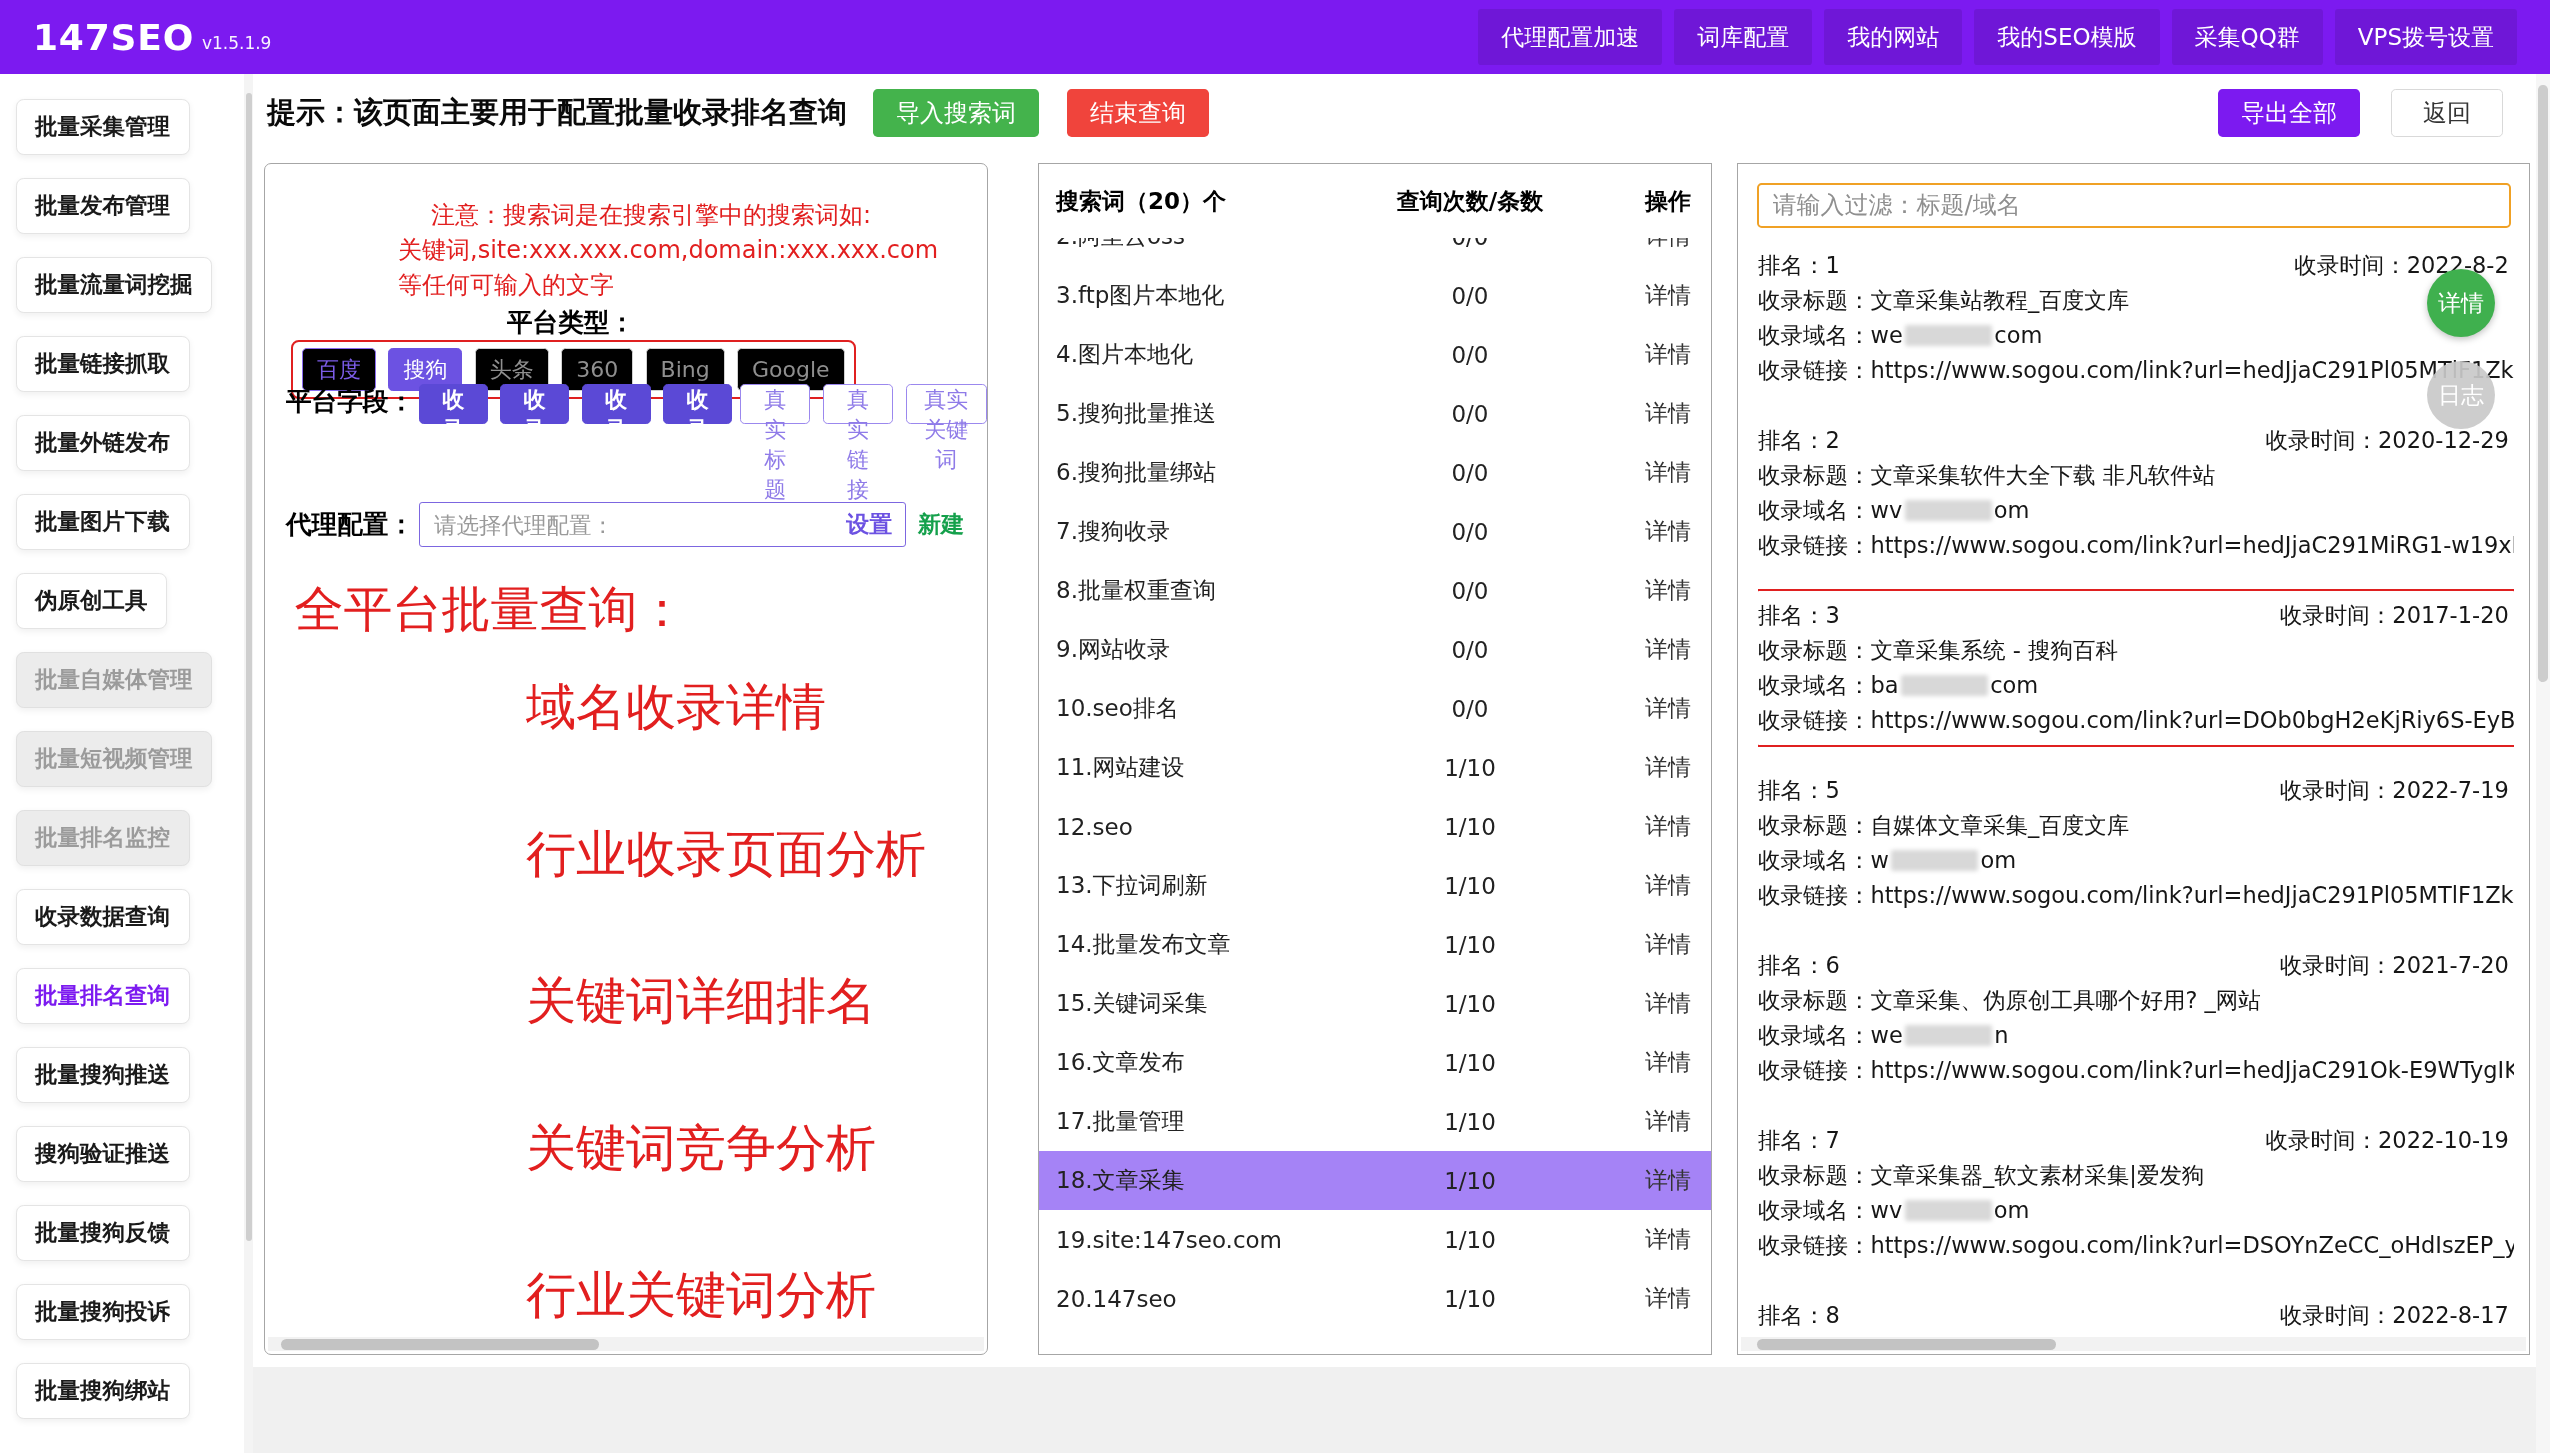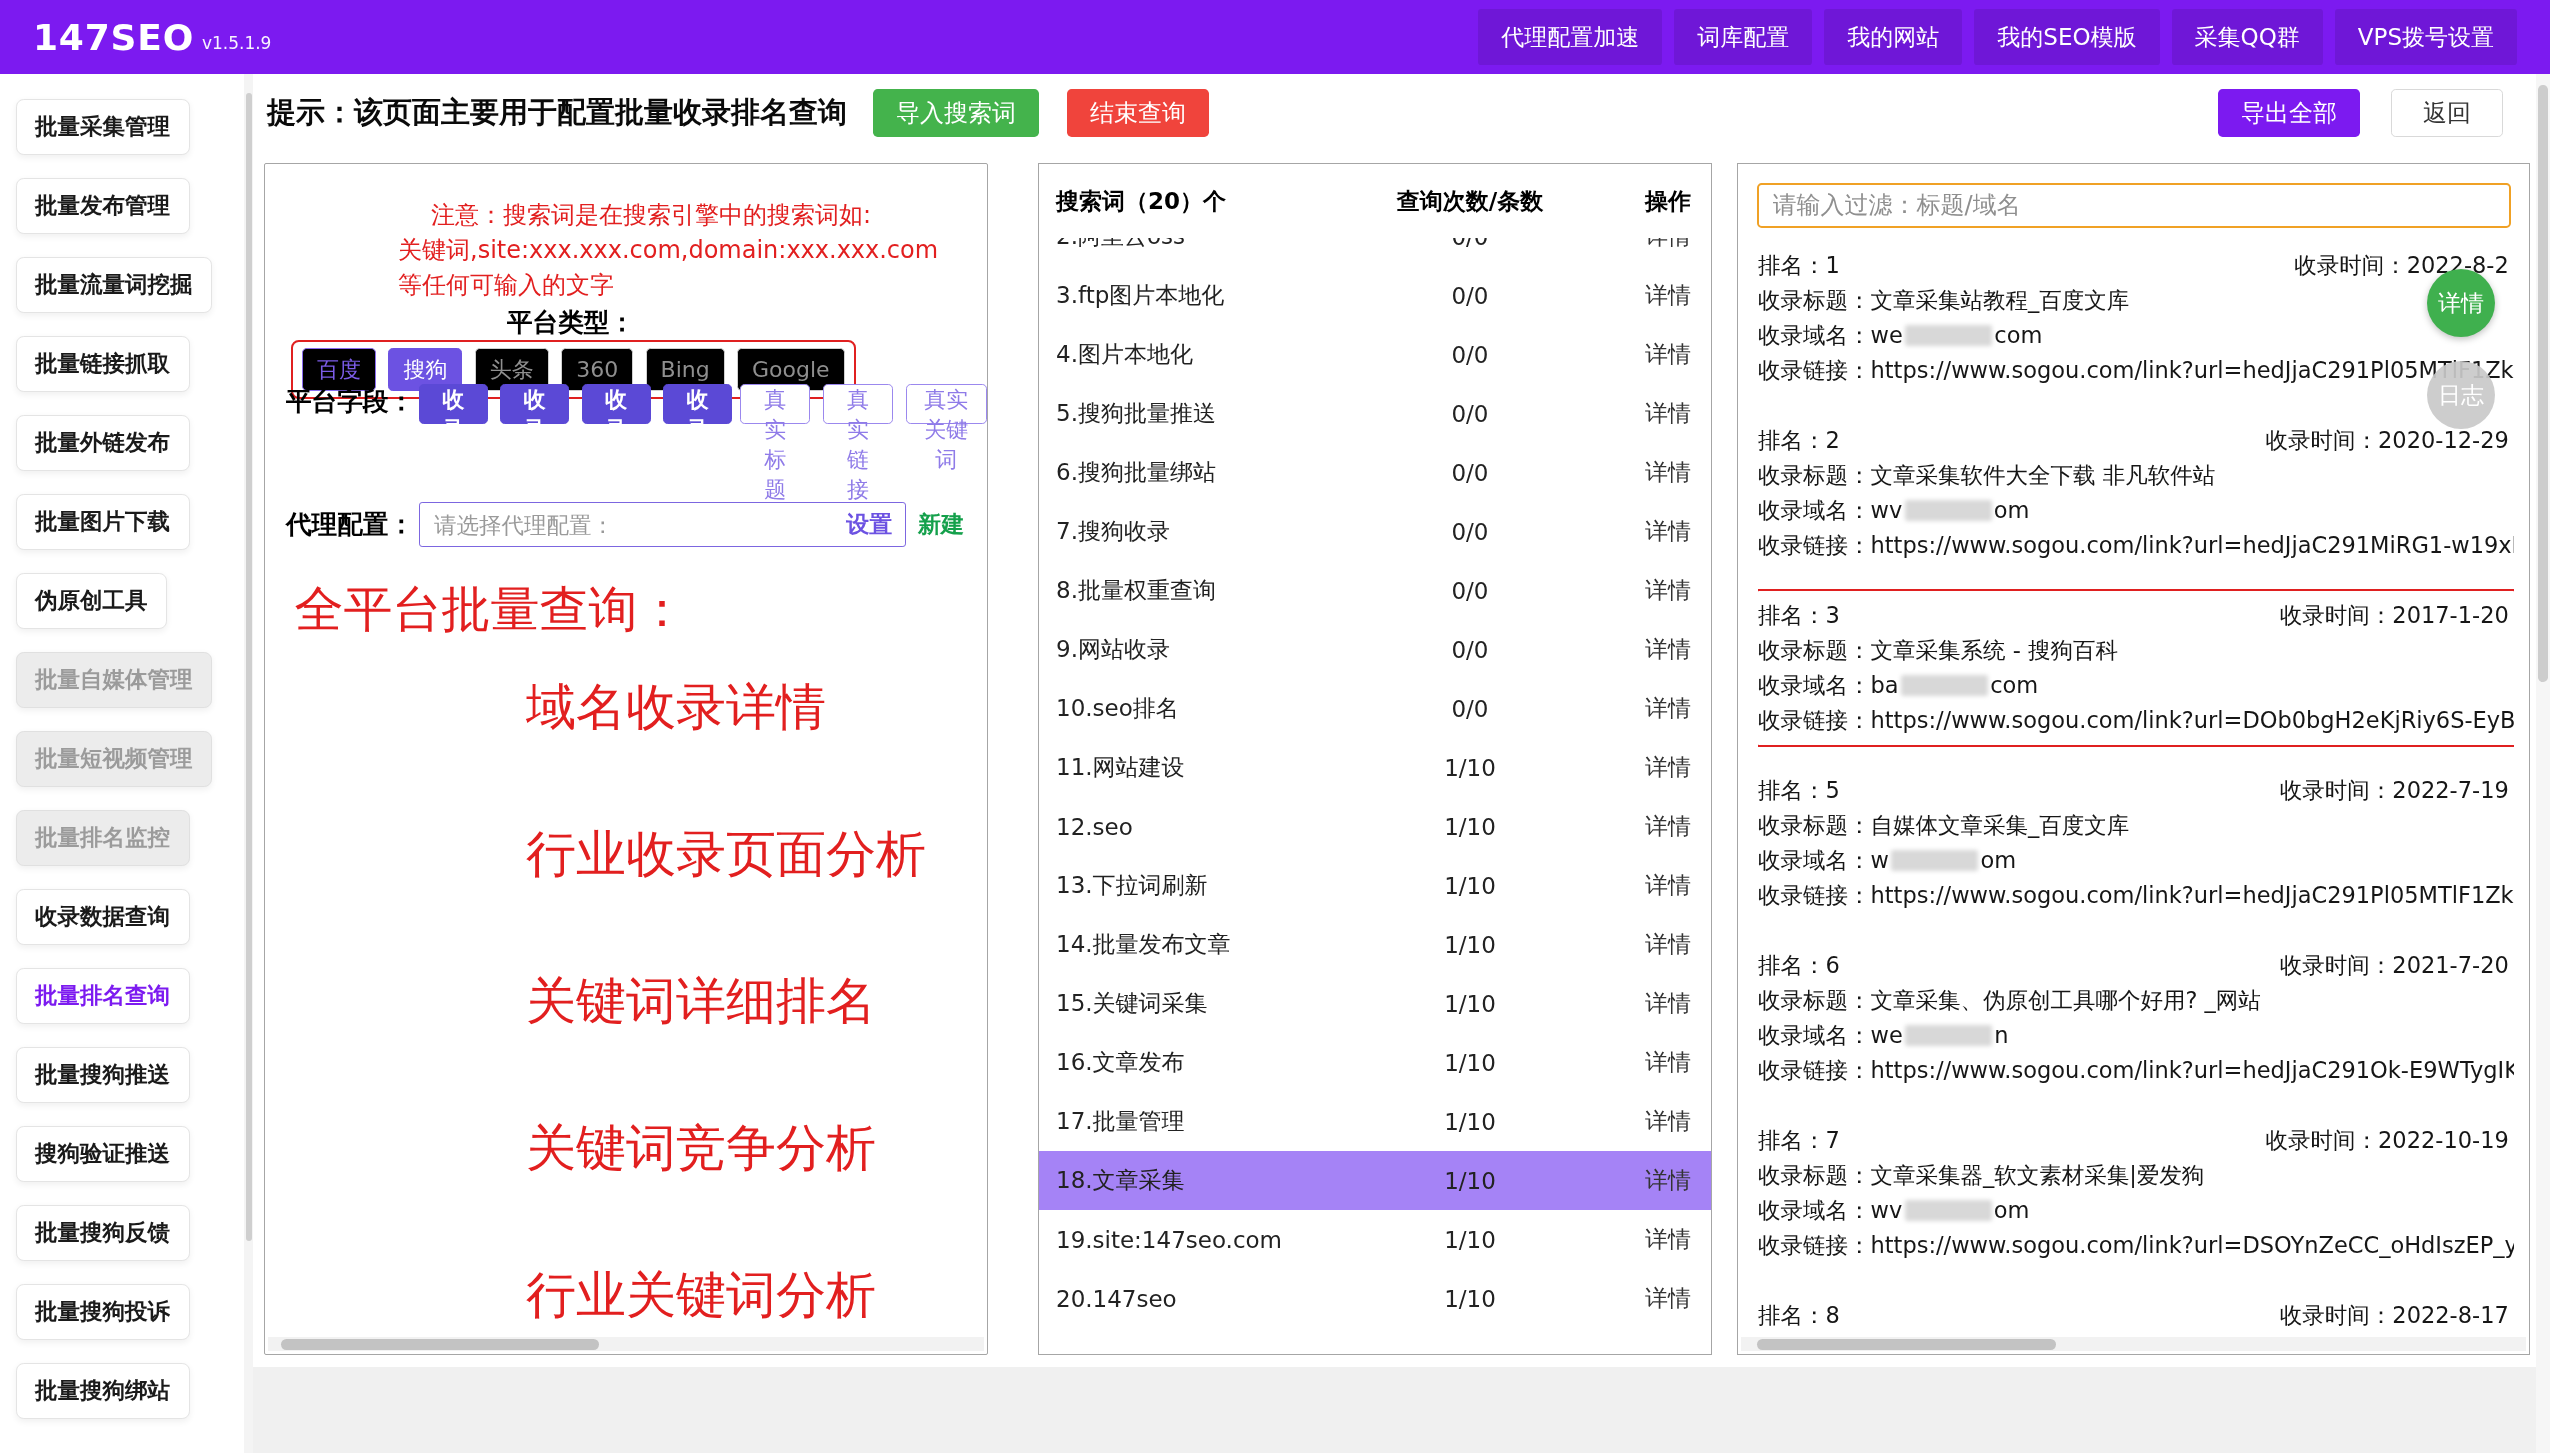--- a/index.html
+++ b/index.html
@@ -32,21 +32,21 @@
   .btn{border:none;border-radius:4.7px;font-size:24px;padding:0 23px;height:48px;line-height:48px;
        color:#fff;cursor:pointer;font-family:inherit;white-space:nowrap;}
   .btn.green{background:#44B34C;margin-left:26px;}
   .btn.red{background:#F0443C;margin-left:28px;}
   .spacer{flex:1;}
   .btn.purple{background:#7C1AF0;}
   .btn.ghost{background:#fff;color:#333;border:1.6px solid #d9d9d9;margin-left:31px;padding:0 31px;line-height:45px;}
 
   
   .panel{position:absolute;top:163px;height:1192px;background:#fff;border:1.6px solid #a6a6a6;box-sizing:border-box;overflow:hidden;}
-  #panel-config{left:264px;width:724px;border-radius:2px;}
+  #panel-config{left:264px;width:724px;border-radius:7px;}
   #panel-keywords{left:1038px;width:674px;}
   #panel-results{left:1737px;width:793px;}
 
   
   .notice{margin-top:34px;color:#E21F1F;font-size:24px;line-height:35px;}
   .notice .n1{margin-left:166px;}
   .notice .n2{margin-left:133px;}
   .form-label{font-size:25.6px;font-weight:bold;color:#000;flex:none;}
   .row-type{position:absolute;top:141px;left:21px;display:flex;align-items:center;flex-direction:column;}
   .type-group{margin-left:4.7px;border:2.3px solid #E02020;border-radius:7.8px;padding:6.2px 9.3px;display:flex;gap:12.4px;align-items:center;}

